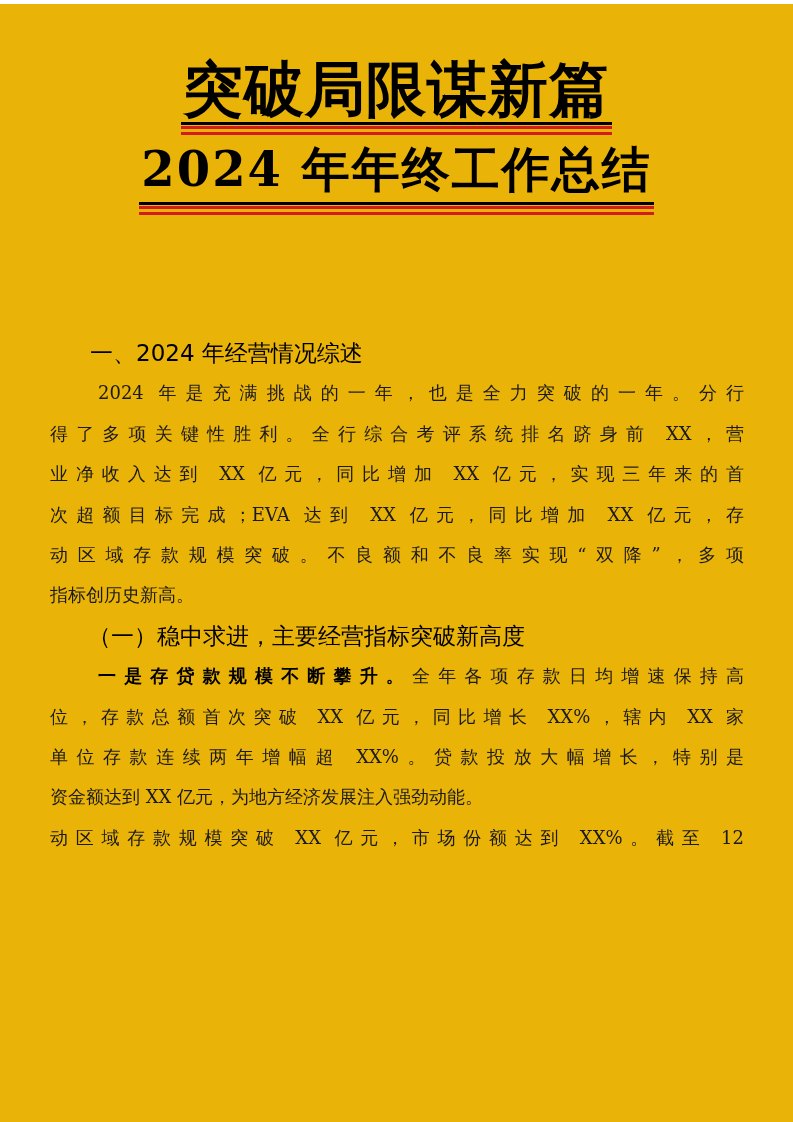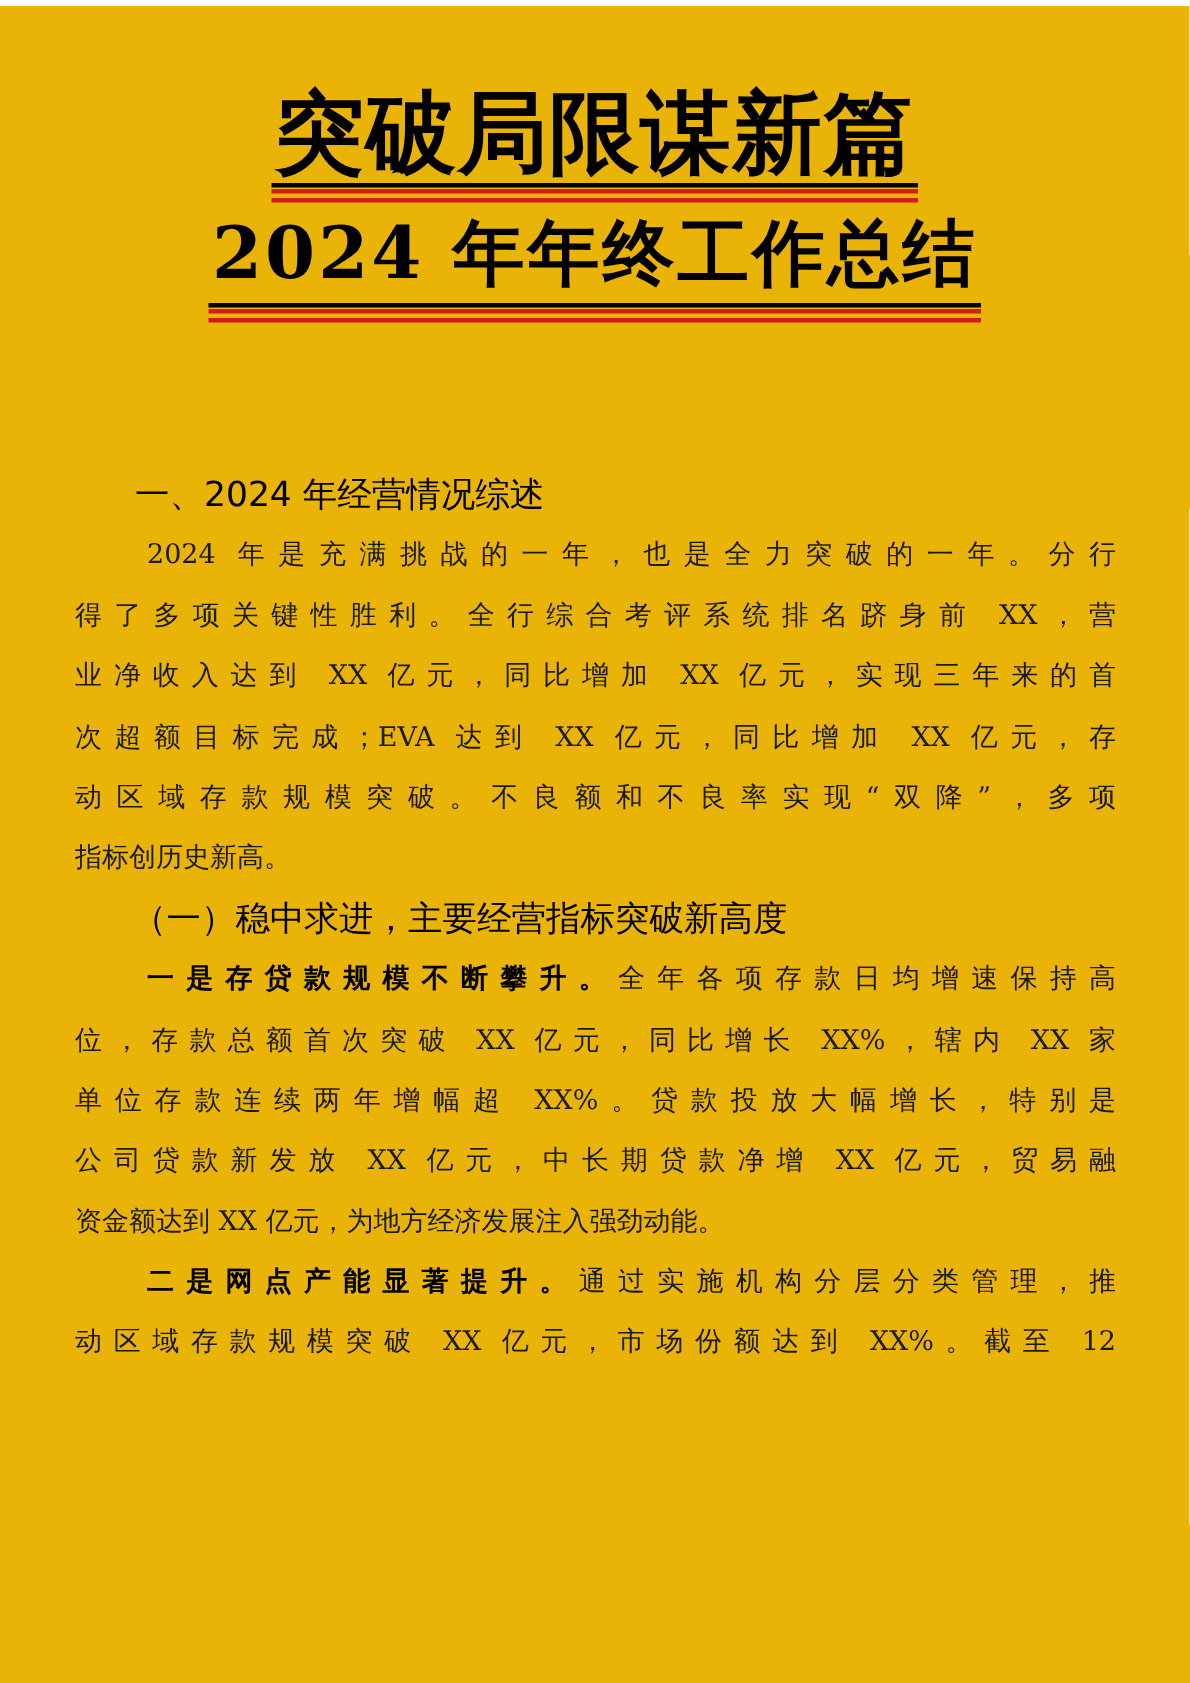--- a/index.html
+++ b/index.html
@@ -80,20 +80,21 @@
     }
     .line.indent {
       padding-left: 48px;
     }
     .h1 {
       font-family: "DejaVu Sans", "Liberation Sans", sans-serif;
       font-size: 23px;
       color: #000;
       padding-left: 40px;
       text-align-last: left;
+      margin-top: 23px;
     }
     .h2 {
       font-family: "DejaVu Sans", "Liberation Sans", sans-serif;
       font-size: 23px;
       color: #000;
       padding-left: 38px;
       text-align-last: left;
     }
     .lead {
       font-family: Liberation Mono, monospace;
@@ -129,23 +130,21 @@
       <div class="line">动区域存款规模突破。不良额和不良率实现“双降”，多项</div>
       <div class="line last">指标创历史新高。</div>
     </div>
 
     <div class="line h2">（一）稳中求进，主要经营指标突破新高度</div>
 
     <div>
       <div class="line indent"><span class="seg lead">一是存贷款规模不断攀升。</span><span class="seg">全年各项存款日均增速保持高</span></div>
       <div class="line">位，存款总额首次突破 XX 亿元，同比增长 XX%，辖内 XX 家</div>
       <div class="line">单位存款连续两年增幅超 XX%。贷款投放大幅增长，特别是</div>
-      <div class="line">公司贷款新发放 XX 亿元，中长期贷款净增 XX 亿元，贸易融</div>
       <div class="line last">资金额达到 XX 亿元，为地方经济发展注入强劲动能。</div>
     </div>
 
     <div>
-      <div class="line indent"><span class="seg lead">二是网点产能显著提升。</span><span class="seg">通过实施机构分层分类管理，推</span></div>
       <div class="line">动区域存款规模突破 XX 亿元，市场份额达到 XX%。截至 12</div>
     </div>
 
   </div>
 </div>
 
 </body></html>

